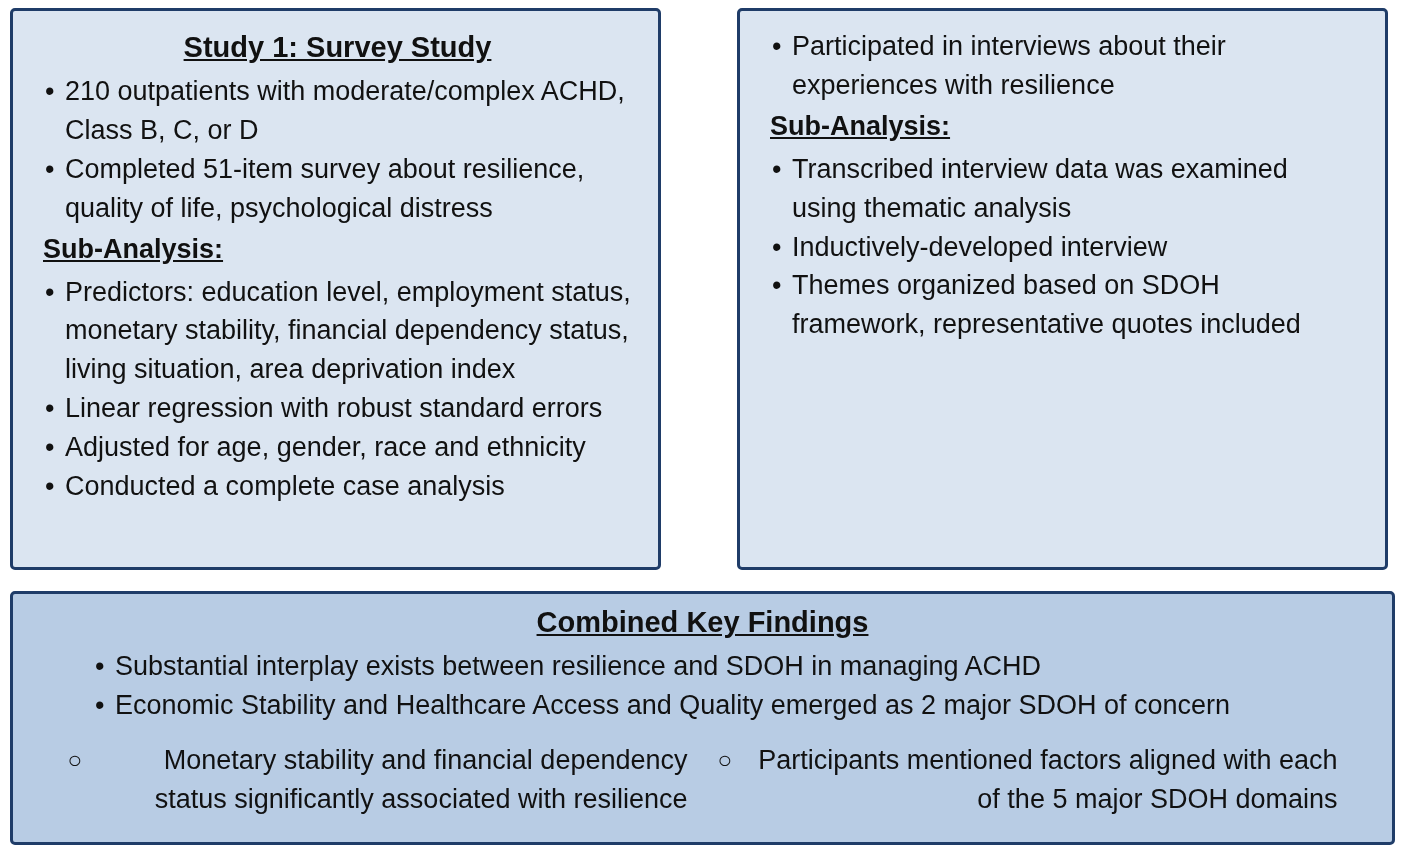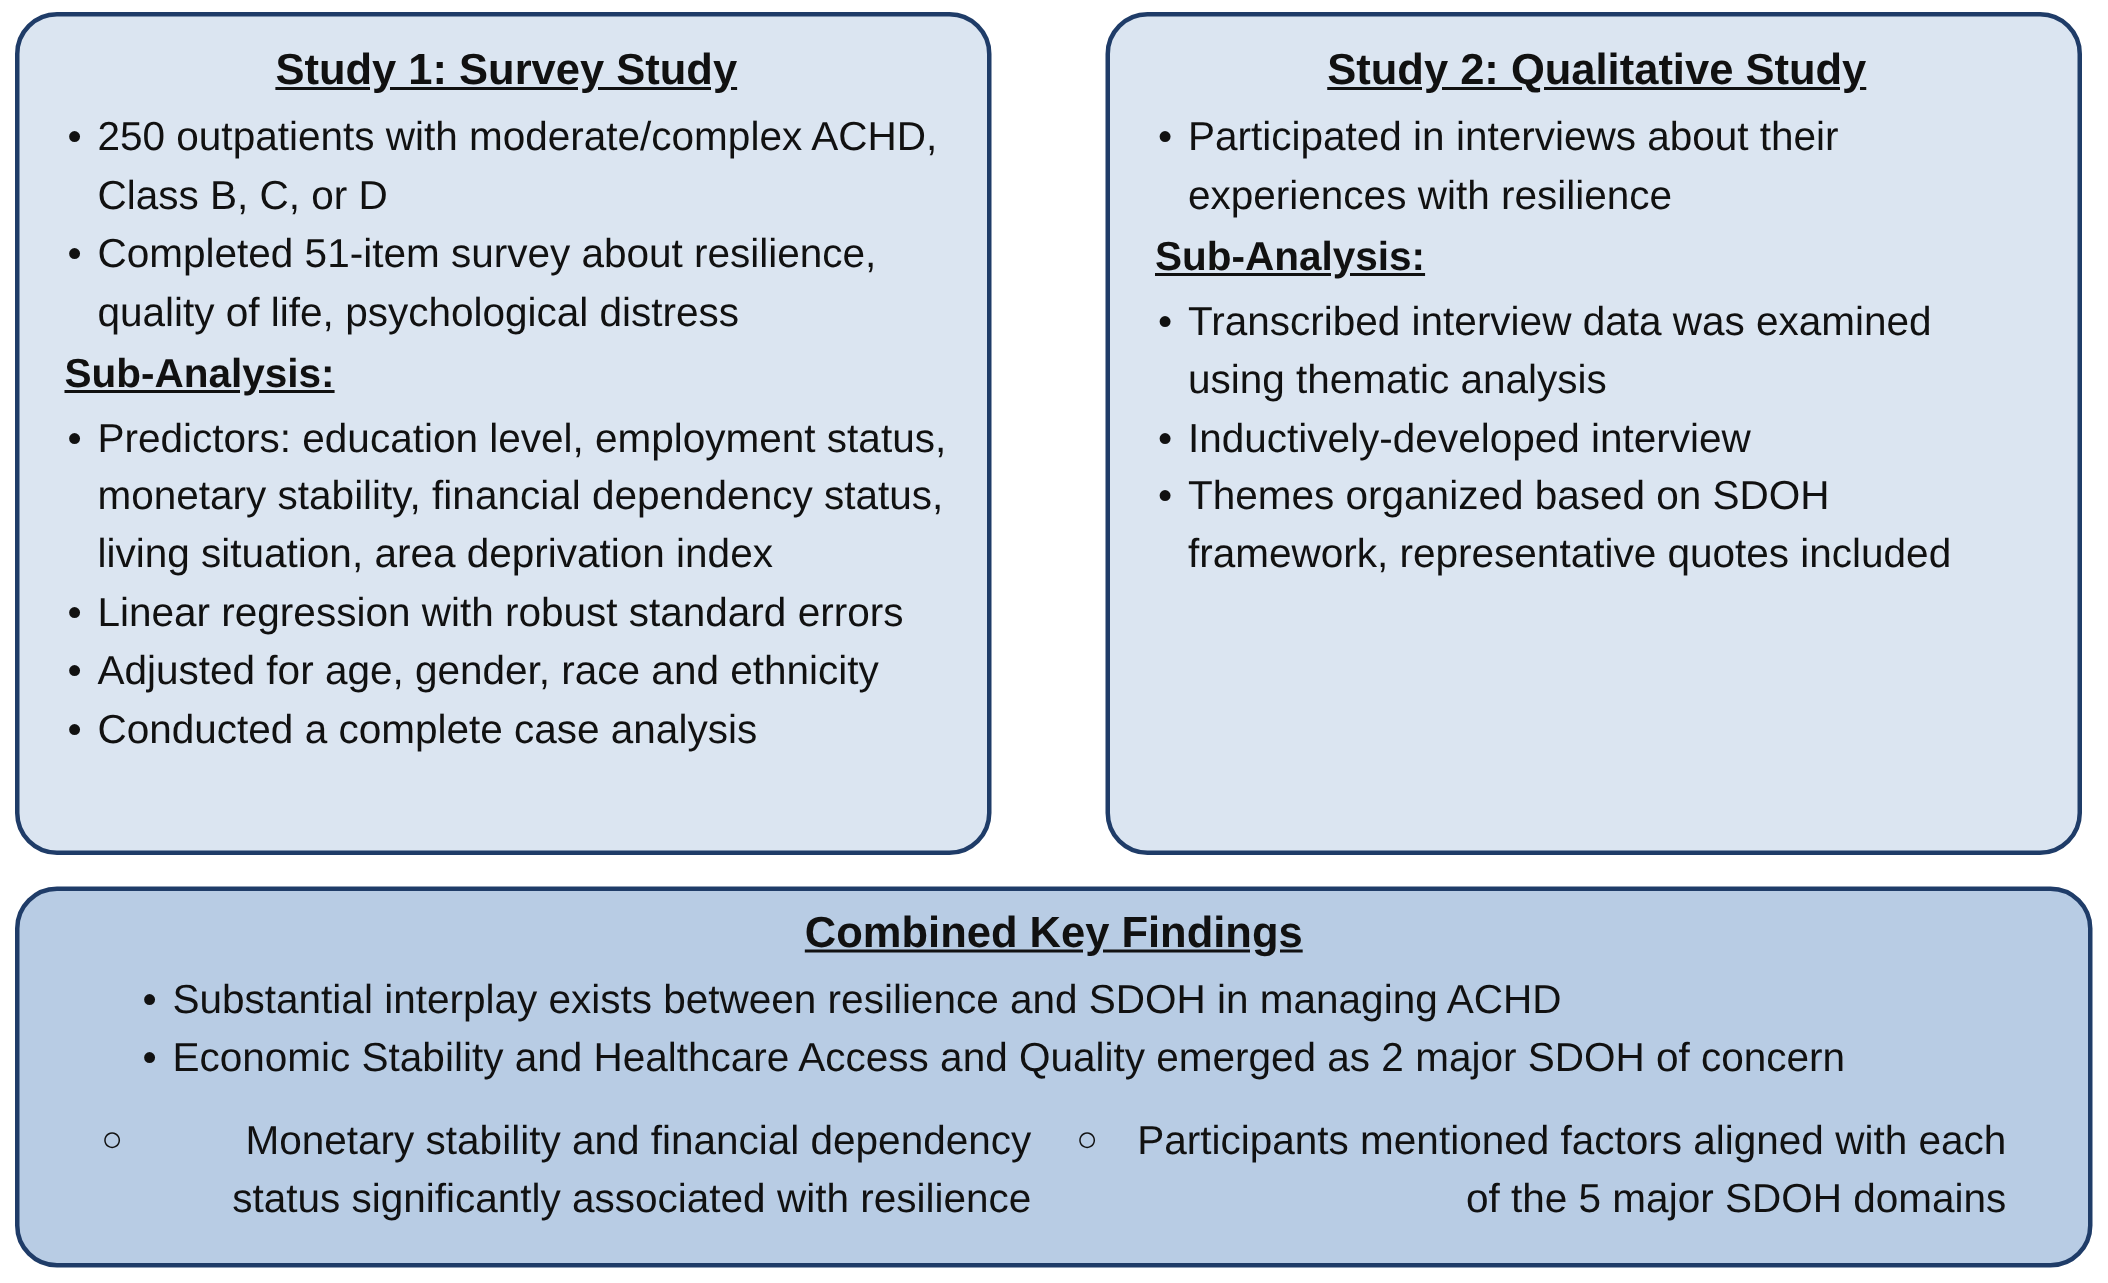--- a/index.html
+++ b/index.html
@@ -21,21 +21,21 @@
     background: #ffffff;
     overflow: hidden;
   }
   .top-row {
     display: flex;
     gap: 76px;
     padding: 8px 10px 0 10px;
   }
   .box {
     border: 3px solid var(--border);
-    border-radius: 28px;
+    border-radius: 5px;
     background: var(--fill_light);
   }
   .study-box {
     width: 651px;
     height: 562px;
     padding: 16px 26px 10px 30px;
   }
   .box-title {
     font-size: 29px;
     font-weight: bold;
@@ -106,34 +106,33 @@
 </head>
 <body>
 
 <div class="canvas">
 
   <div class="top-row">
 
     <div class="box study-box">
       <div class="box-title">Study 1: Survey Study</div>
       <ul class="bullets">
-        <li><span>250 outpatients with moderate/complex ACHD, Class B, C, or D</span></li>
+        <li><span>210 outpatients with moderate/complex ACHD, Class B, C, or D</span></li>
         <li><span>Completed 51-item survey about resilience, quality of life,  psychological distress</span></li>
       </ul>
       <div class="sub-title">Sub-Analysis:</div>
       <ul class="bullets">
         <li><span>Predictors: education level, employment status, monetary stability, financial dependency status, living situation, area deprivation index</span></li>
         <li><span>Linear regression with robust standard errors</span></li>
         <li><span>Adjusted for age, gender, race and ethnicity</span></li>
         <li><span>Conducted a complete case analysis</span></li>
       </ul>
     </div>
 
     <div class="box study-box">
-      <div class="box-title">Study 2: Qualitative Study</div>
       <ul class="bullets">
         <li><span>Participated in interviews about their experiences with resilience</span></li>
       </ul>
       <div class="sub-title">Sub-Analysis:</div>
       <ul class="bullets">
         <li><span>Transcribed interview data was examined using thematic analysis</span></li>
         <li><span>Inductively-developed interview</span></li>
         <li><span>Themes organized based on SDOH framework, representative quotes included</span></li>
       </ul>
     </div>

